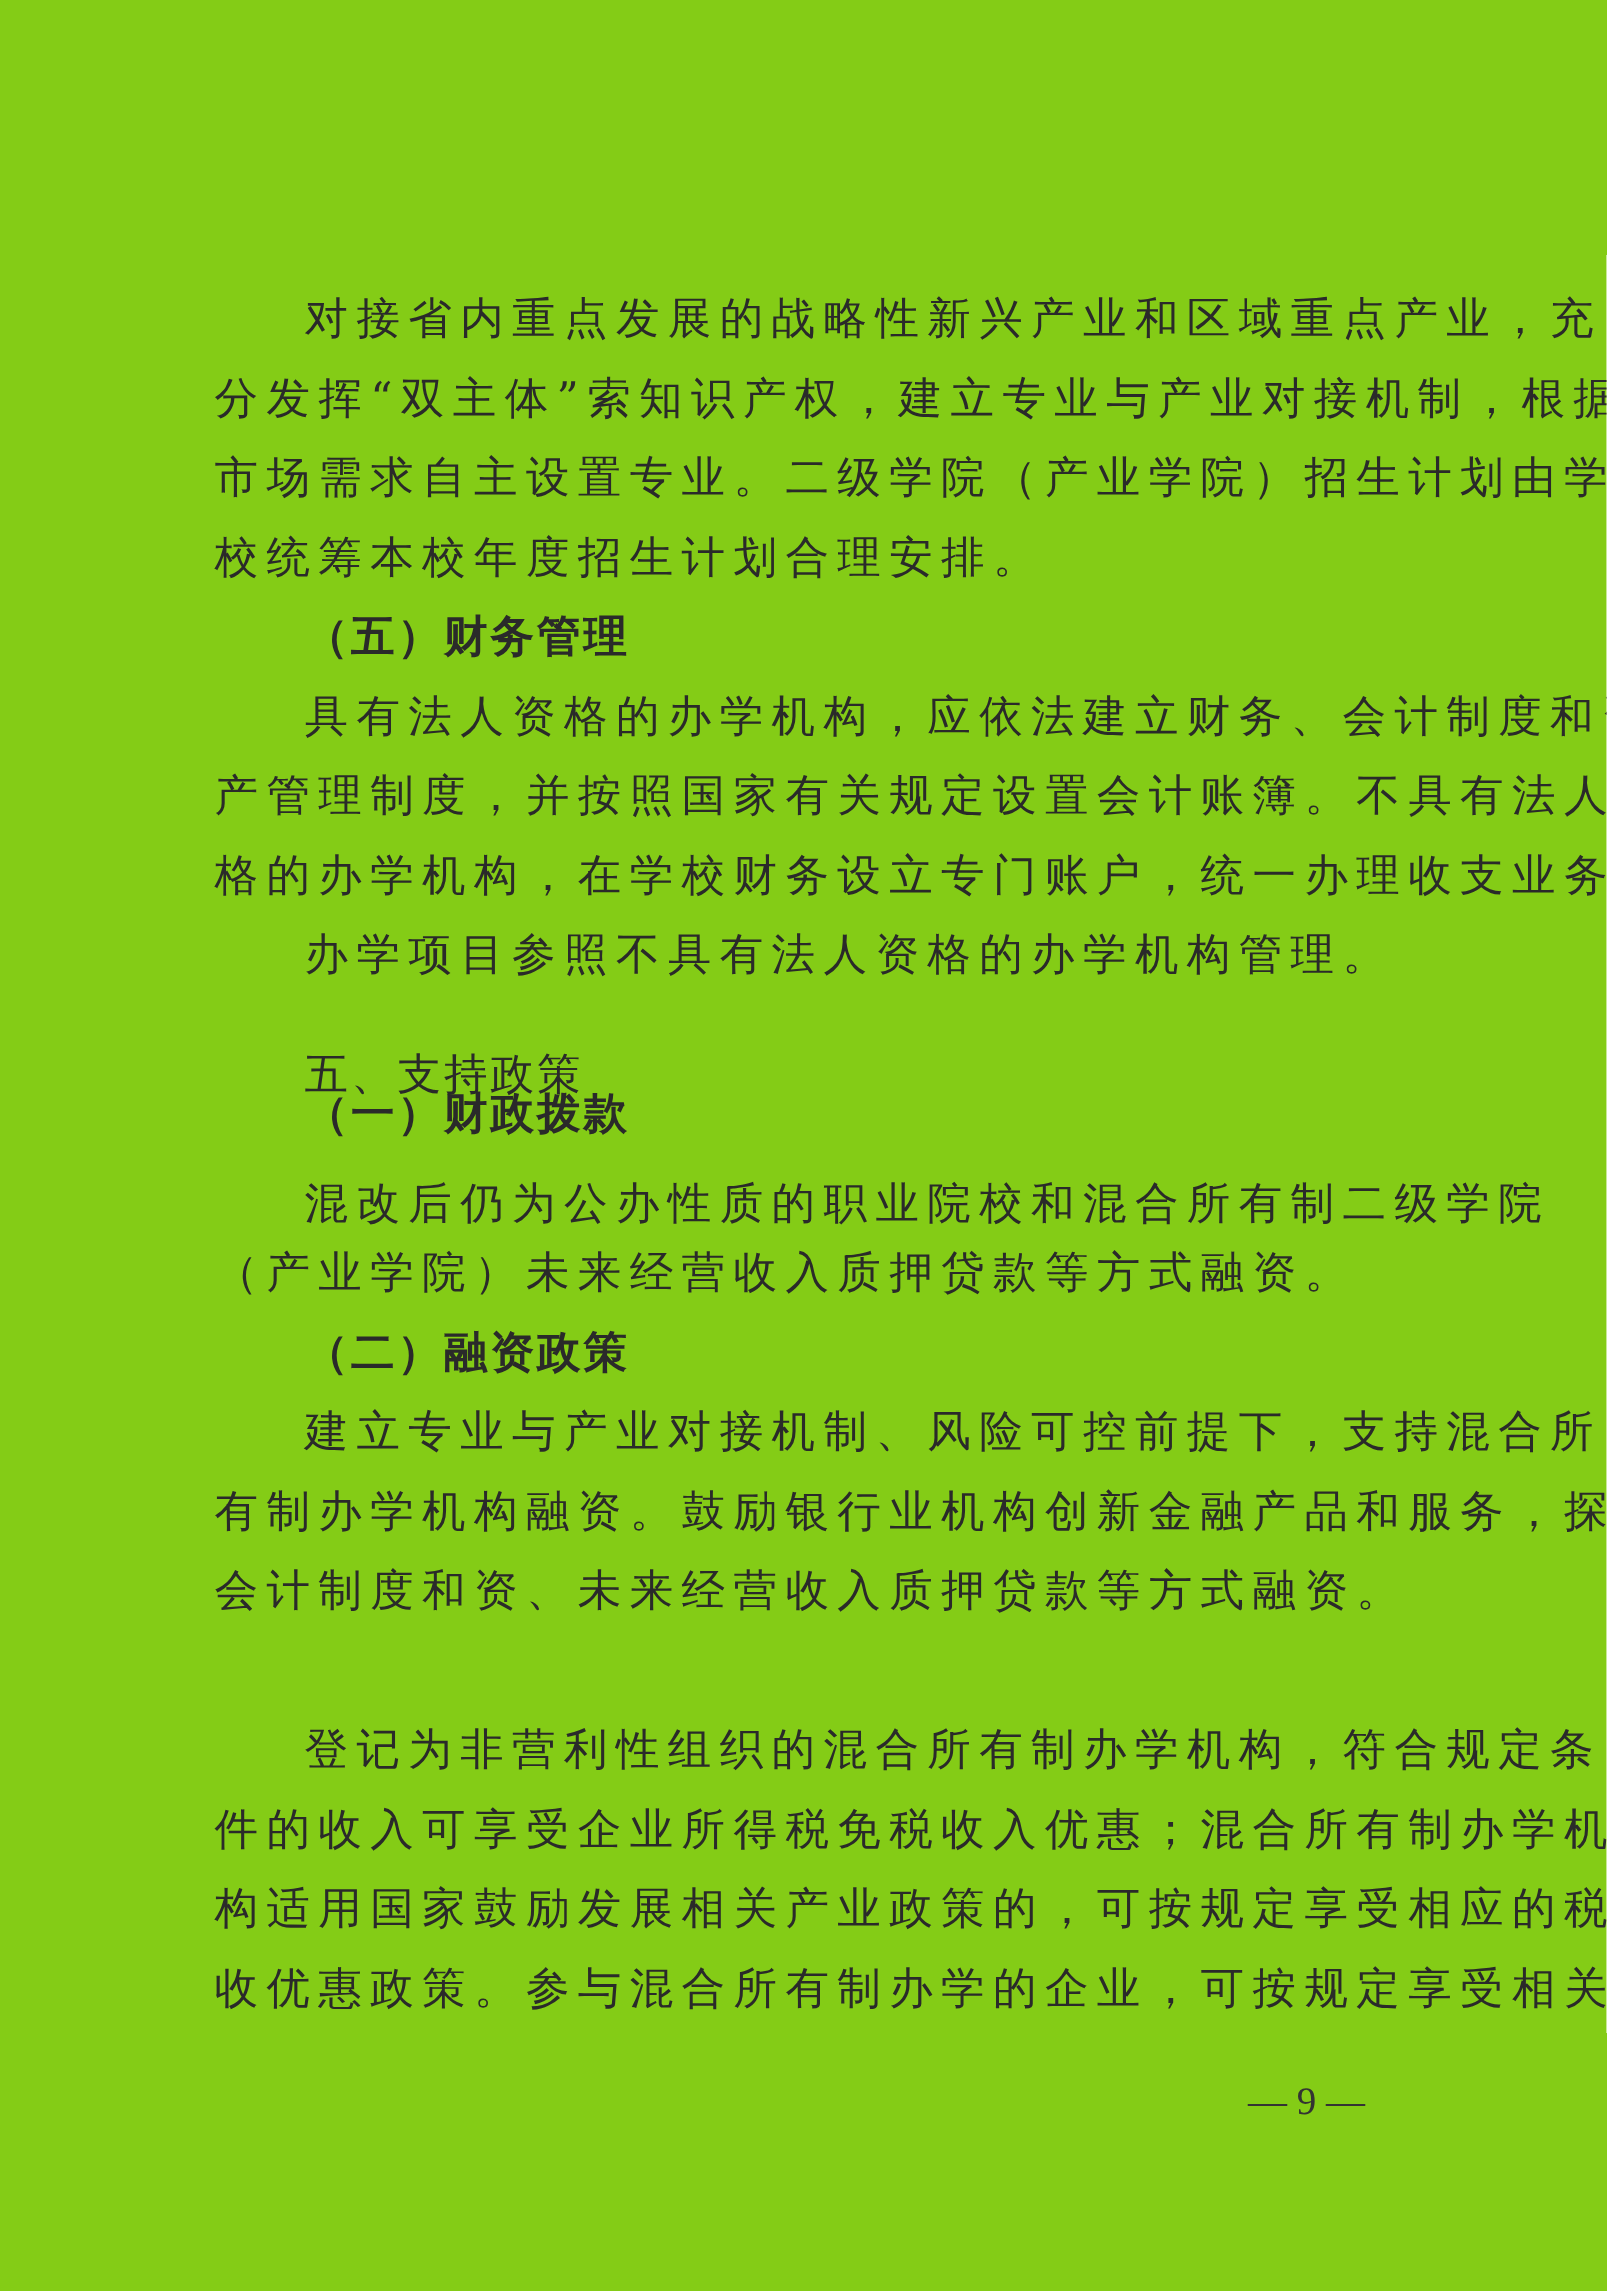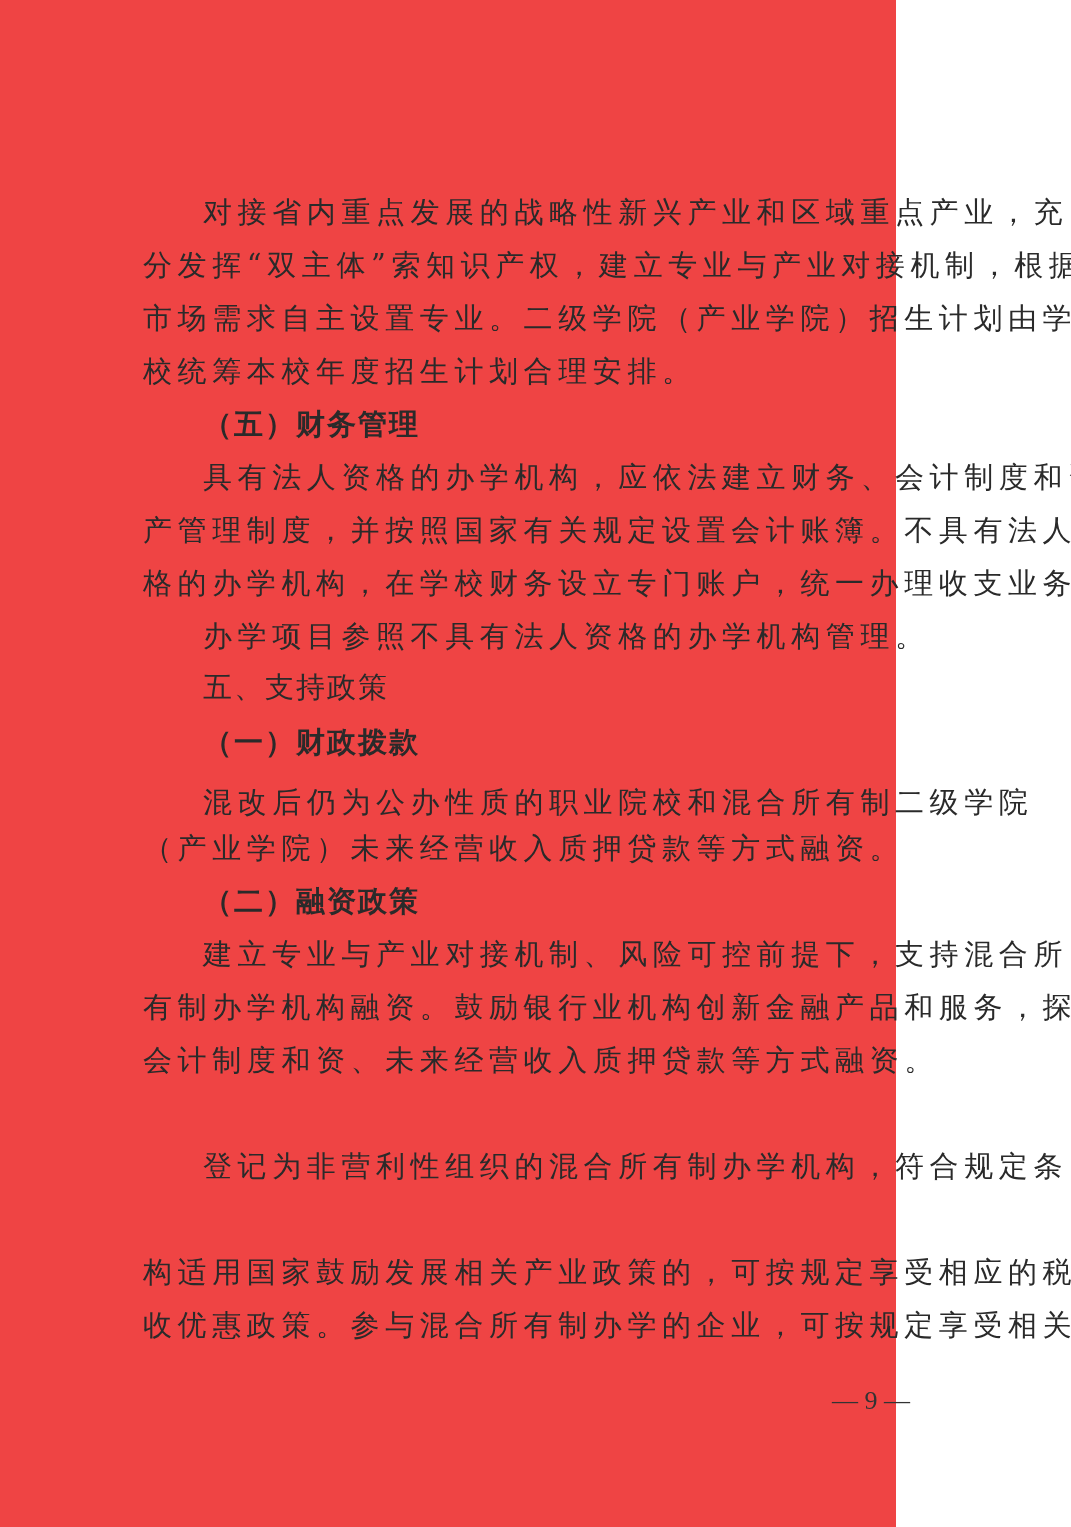--- a/index.html
+++ b/index.html
@@ -12,23 +12,23 @@
       height: 1527px;
       position: relative;
       overflow: hidden;
       font-family: "DejaVu Serif", "Liberation Serif", serif;
       color: #2a2a2a;
     }
     .page {
       position: absolute;
       left: 0;
       top: 0;
-      width: 896px;
+      width: 1071px;
       height: 1527px;
-      background: #ef4444;
+      background: #84cc16;
     }
     .line {
       position: absolute;
       left: 143px;
       width: 810px;
       height: 53px;
       font-size: 29px;
       line-height: 53px;
       white-space: nowrap;
       letter-spacing: 5.6px;
@@ -67,29 +67,30 @@
   <div class="line" style="top:239px;">分发挥“双主体”索知识产权，建立专业与产业对接机制，根据</div>
   <div class="line" style="top:292px;">市场需求自主设置专业。二级学院（产业学院）招生计划由学</div>
   <div class="line" style="top:345px;">校统筹本校年度招生计划合理安排。</div>
 
   <div class="line heading" style="top:398px;">（五）财务管理</div>
   <div class="line indent" style="top:451px;">具有法人资格的办学机构，应依法建立财务、会计制度和资</div>
   <div class="line" style="top:504px;">产管理制度，并按照国家有关规定设置会计账簿。不具有法人资</div>
   <div class="line" style="top:557px;">格的办学机构，在学校财务设立专门账户，统一办理收支业务。</div>
   <div class="line indent" style="top:610px;">办学项目参照不具有法人资格的办学机构管理。</div>
 
-  <div class="line h1" style="top:663px;font-family:Liberation Mono, monospace;">五、支持政策</div>
+  <div class="line h1" style="top:690px;">五、支持政策</div>
 
   <div class="line heading" style="top:716px;">（一）财政拨款</div>
   <div class="line indent" style="top:776px;">混改后仍为公办性质的职业院校和混合所有制二级学院</div>
   <div class="line" style="top:822px;">（产业学院）未来经营收入质押贷款等方式融资。</div>
 
   <div class="line heading" style="top:875px;">（二）融资政策</div>
   <div class="line indent" style="top:928px;">建立专业与产业对接机制、风险可控前提下，支持混合所</div>
   <div class="line" style="top:981px;">有制办学机构融资。鼓励银行业机构创新金融产品和服务，探</div>
   <div class="line" style="top:1034px;">会计制度和资、未来经营收入质押贷款等方式融资。</div>
 
   <div class="line indent" style="top:1140px;">登记为非营利性组织的混合所有制办学机构，符合规定条</div>
+  <div class="line" style="top:1193px;">件的收入可享受企业所得税免税收入优惠；混合所有制办学机</div>
   <div class="line" style="top:1246px;">构适用国家鼓励发展相关产业政策的，可按规定享受相应的税</div>
   <div class="line" style="top:1299px;">收优惠政策。参与混合所有制办学的企业，可按规定享受相关</div>
 
   <div class="page-number">— 9 —</div>
 </div>
 
 </body></html>

